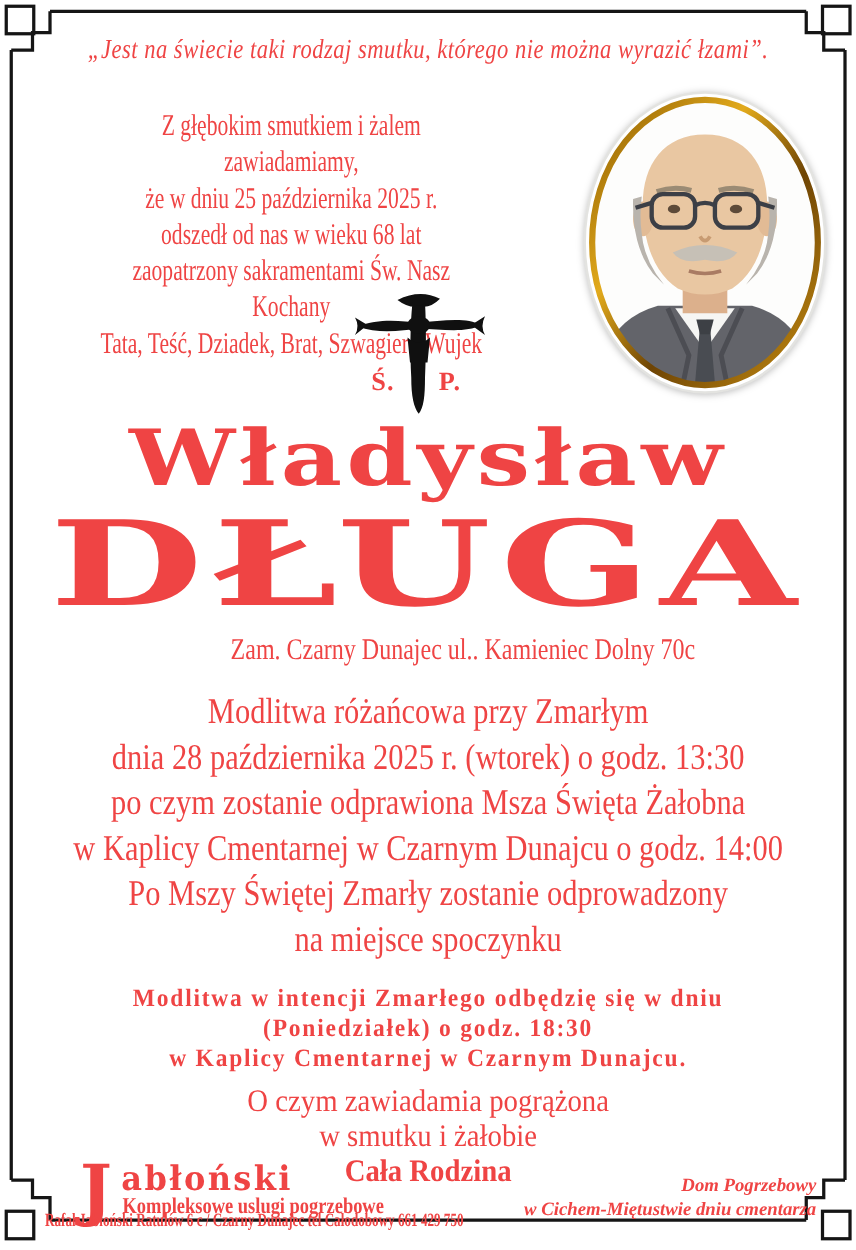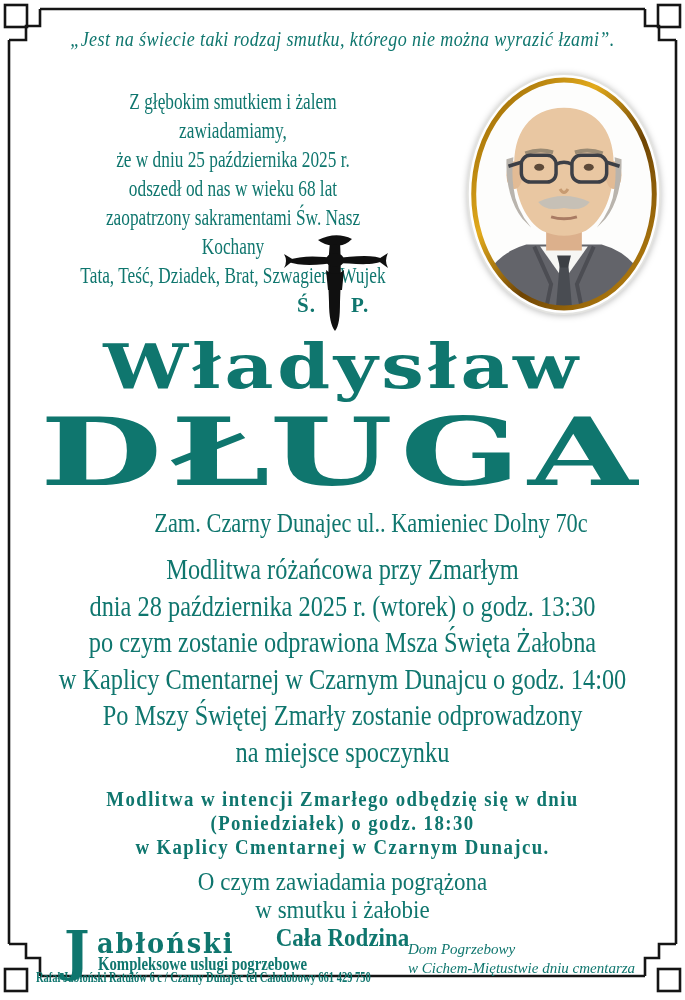--- a/index.html
+++ b/index.html
@@ -1,18 +1,18 @@
 <!DOCTYPE html>
 <html><head>
 <meta charset="utf-8">
 <style>
   html,body { margin:0; padding:0; background:#ffffff; }
   .page {
     position:relative; width:685px; height:1000px; background:#fff;
-    overflow:hidden; font-family:"Liberation Serif", serif; color:#0f766e;
+    overflow:hidden; font-family:"Liberation Serif", serif; color:#ef4444;
   }
   .abs { position:absolute; }
   .center { left:0; width:100%; text-align:center; }
 
   .frame-svg { position:absolute; left:0; top:0; width:685px; height:1000px; }
 
   .quote {
     top:26px; font-style:italic; font-size:22px; letter-spacing:.5px;
     transform:scaleX(.82);
   }
@@ -28,21 +28,21 @@
   .sp-s { left:297px; } .sp-p { left:351px; }
 
   .first-name {
     top:331px; font-family:"DejaVu Serif", serif; font-weight:bold;
     font-size:62px; line-height:72px; letter-spacing:3px; transform:scaleX(1.22);
   }
   .last-name {
     top:401px; font-family:"DejaVu Serif", serif; font-weight:bold;
     font-size:94px; line-height:102px; letter-spacing:5px; transform:scaleX(1.5);
   }
-  .residence { top:507px; font-size:28px; padding-left:56px; box-sizing:border-box; }
+  .residence { top:507px; font-size:24px; padding-left:56px; box-sizing:border-box; }
   .residence span { display:inline-block; transform:scaleX(.8); }
 
   .schedule { top:551px; font-size:29px; line-height:36.5px; transform:scaleX(.84); }
   .intention {
     top:787px; font-weight:bold; font-size:20px; line-height:24px;
     letter-spacing:1.5px; transform:scaleX(.94);
   }
   .closing { top:868px; font-size:25px; line-height:28px; transform:scaleX(.92); }
   .closing .family { font-weight:bold; }
 
@@ -58,22 +58,22 @@
   }
   .fh-tagline {
     position:absolute; left:62px; top:29px; font-weight:bold; font-size:18px;
     transform:scaleX(.82); transform-origin:left; white-space:nowrap;
   }
   .fh-contact {
     position:absolute; left:0; top:44px; font-weight:bold; font-size:15px;
     transform:scaleX(.7); transform-origin:left; white-space:nowrap;
   }
   .venue {
-    left:408px; top:940px; width:245px; text-align:left;
-    font-weight:normal; font-style:italic; font-size:15px; line-height:19px;
+    left:408px; top:940px; width:245px; text-align:right;
+    font-weight:bold; font-style:italic; font-size:15px; line-height:19px;
   }
 </style>
 </head>
 <body>
 
 <div class="page">
 
   <svg class="frame-svg" viewBox="0 0 685 1000" fill="none" stroke="#151515" stroke-width="2.6">
     <path d="M 40,9 H 645"></path>
     <path d="M 40,9 V 26 H 26 V 40 H 9"></path>

